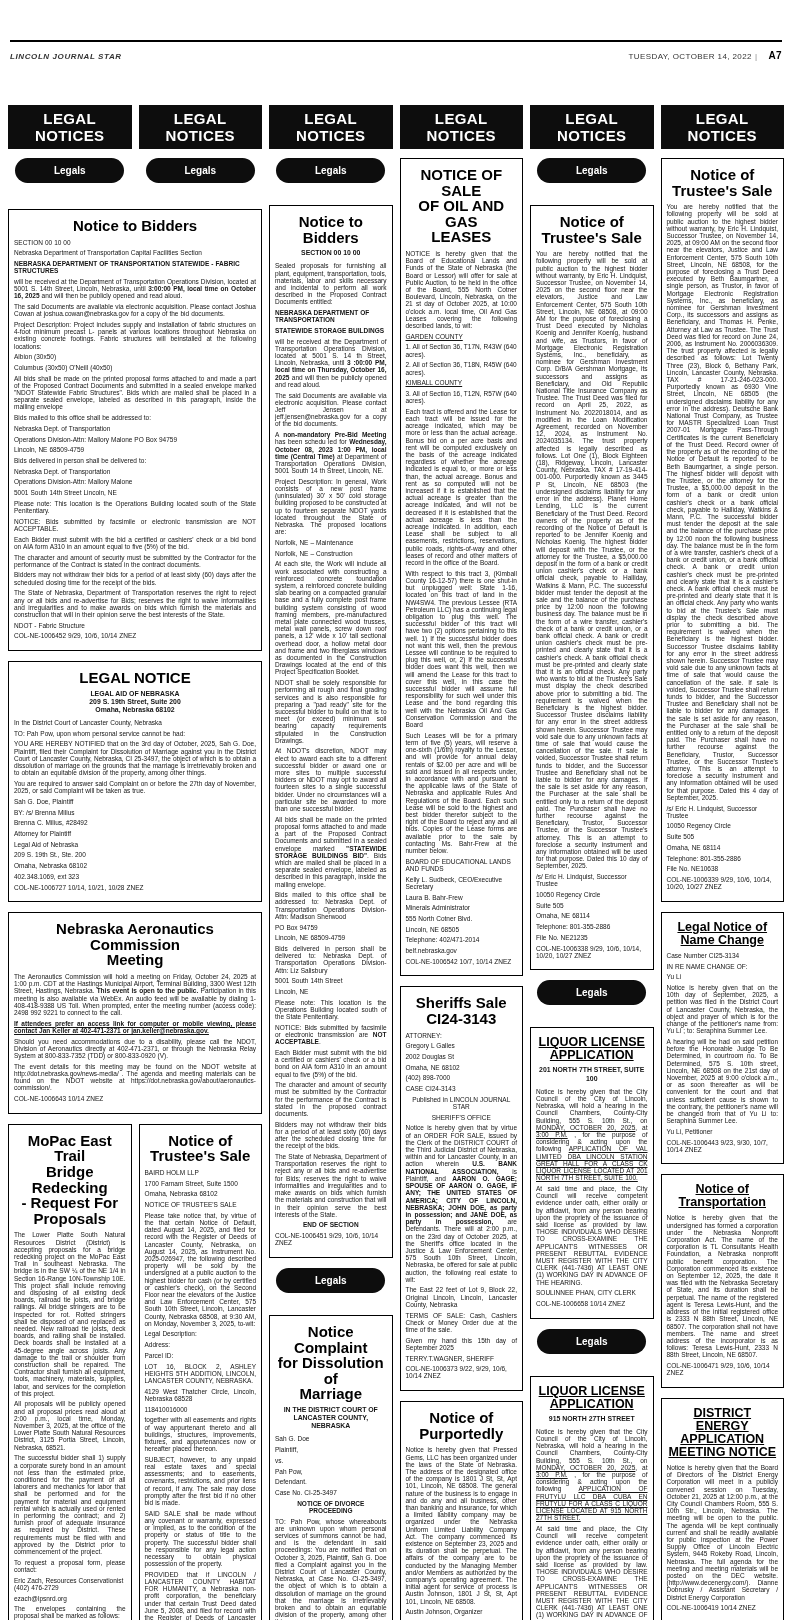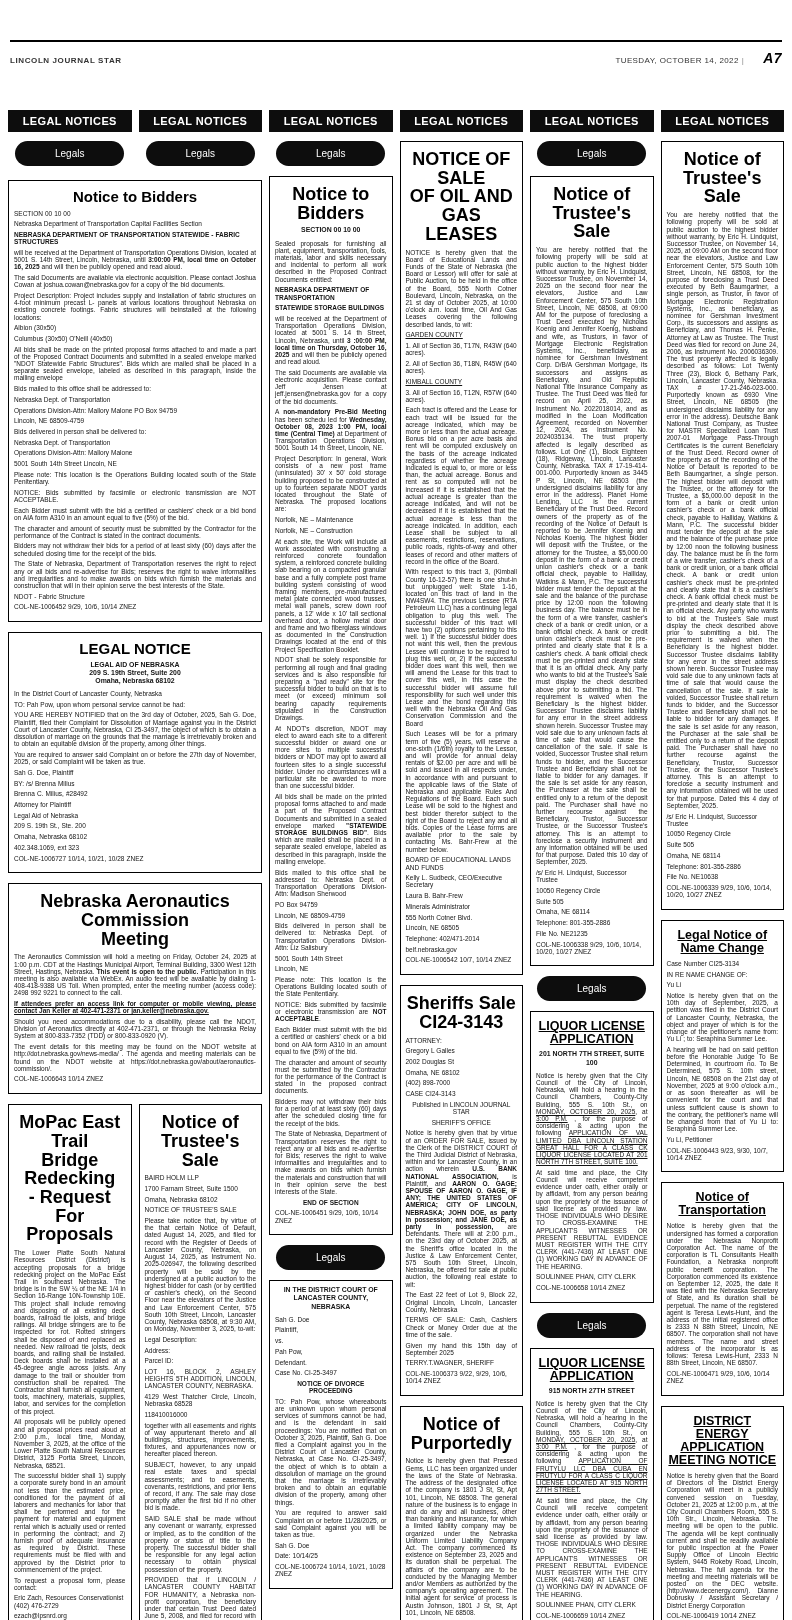--- a/index.html
+++ b/index.html
@@ -2,46 +2,46 @@
 <html><head>
 <meta charset="utf-8">
 <style>
   html,body{margin:0;padding:0;}
   body{
     width:792px;height:1620px;overflow:hidden;background:#ffffff;color:#141414;
     font-family:"Liberation Sans", sans-serif;-webkit-font-smoothing:antialiased;
   }
   .top-rule{height:2px;background:#000;margin:40px 10px 0;}
   .masthead-row{display:flex;justify-content:space-between;align-items:baseline;padding:8px 10px 0;}
-  .masthead{font-size:8px;font-weight:bold;letter-spacing:.6px;color:#333;}
+  .masthead{font-size:8px;font-weight:bold;letter-spacing:.6px;color:#333;font-style:italic;}
   .dateline{font-size:8px;letter-spacing:.4px;color:#333;}
-  .dateline b{font-size:14px;color:#000;margin-left:16px;font-style:italic;}
+  .dateline b{font-size:10px;color:#000;margin-left:8px;}
   .hdr-sep{margin:0 3px;color:#888;}
 
   .grid{
     display:grid;grid-template-columns:repeat(6,1fr);column-gap:7px;
     padding:0 8px;margin-top:44px;align-items:start;
   }
   .banner{
     background:#0d0d0d;color:#fff;text-align:center;font-weight:bold;
-    font-size:11px;letter-spacing:.4px;padding:5px 0;margin-bottom:9px;
+    font-size:15px;letter-spacing:.4px;padding:5px 0;margin-bottom:9px;
   }
   .cell{min-width:0;}
   .g12{grid-column:span 2;}
   .pill-row{display:grid;grid-template-columns:1fr 1fr;column-gap:7px;margin-bottom:4px;}
   .pill{
     background:#0d0d0d;color:#fff;border-radius:14px;text-align:center;
-    font-weight:normal;font-size:10px;padding:7px 0;width:88%;margin:0 auto 10px;
+    font-weight:bold;font-size:10px;padding:7px 0;width:88%;margin:0 auto 22px;
   }
   .split{display:grid;grid-template-columns:1fr 1fr;column-gap:7px;align-items:start;}
 
   .notice{border:1px solid #000;background:#fff;padding:6px 5px 7px;margin-bottom:10px;}
   .n-title{text-align:center;font-weight:bold;line-height:1.04;margin:2px 0 5px;color:#000;}
   .t-xl{font-size:15px;}
-  .t-lg{font-size:18px;}
+  .t-lg{font-size:15px;}
   .t-md{font-size:12.5px;text-decoration:underline;}
   .n-subtitle{text-align:center;font-weight:bold;font-size:6.9px;line-height:1.18;margin:-1px 0 5px;}
   .para{margin:0 0 3.5px;font-size:6.5px;line-height:7.2px;word-spacing:.2px;}
   .a-j{text-align:justify;}
   .a-l{text-align:left;}
   .a-c{text-align:center;}
   .b{font-weight:bold;}
   .u{text-decoration:underline;}
 </style>
 </head>
@@ -208,20 +208,25 @@
           <p class="para a-j">NOTICE: Bids submitted by facsimile or electronic transmission are <b>NOT ACCEPTABLE</b>.</p>
           <p class="para a-j">Each Bidder must submit with the bid a certified or cashiers' check or a bid bond on AIA form A310 in an amount equal to five (5%) of the bid.</p>
           <p class="para a-j">The character and amount of security must be submitted by the Contractor for the performance of the Contract is stated in the proposed contract documents.</p>
           <p class="para a-j">Bidders may not withdraw their bids for a period of at least sixty (60) days after the scheduled closing time for the receipt of the bids.</p>
           <p class="para a-j">The State of Nebraska, Department of Transportation reserves the right to reject any or all bids and re-advertise for Bids; reserves the right to waive informalities and irregularities and to make awards on bids which furnish the materials and construction that will in their opinion serve the best interests of the State.</p>
           <p class="para a-c b">END OF SECTION</p>
           <p class="para a-l">COL-NE-1006451 9/29, 10/6, 10/14 ZNEZ</p>
         </section>
       <div class="pill">Legals</div>
       <section class="notice">
+          <div class="n-title t-lg">
+            <div>Notice Complaint</div>
+            <div>for Dissolution of</div>
+            <div>Marriage</div>
+          </div>
           <div class="n-subtitle">
             <div>IN THE DISTRICT COURT OF</div>
             <div>LANCASTER COUNTY,</div>
             <div>NEBRASKA</div>
           </div>
           <p class="para a-l">Sah G. Doe</p>
           <p class="para a-l">Plaintiff,</p>
           <p class="para a-l">vs.</p>
           <p class="para a-l">Pah Pow,</p>
           <p class="para a-l">Defendant.</p>

